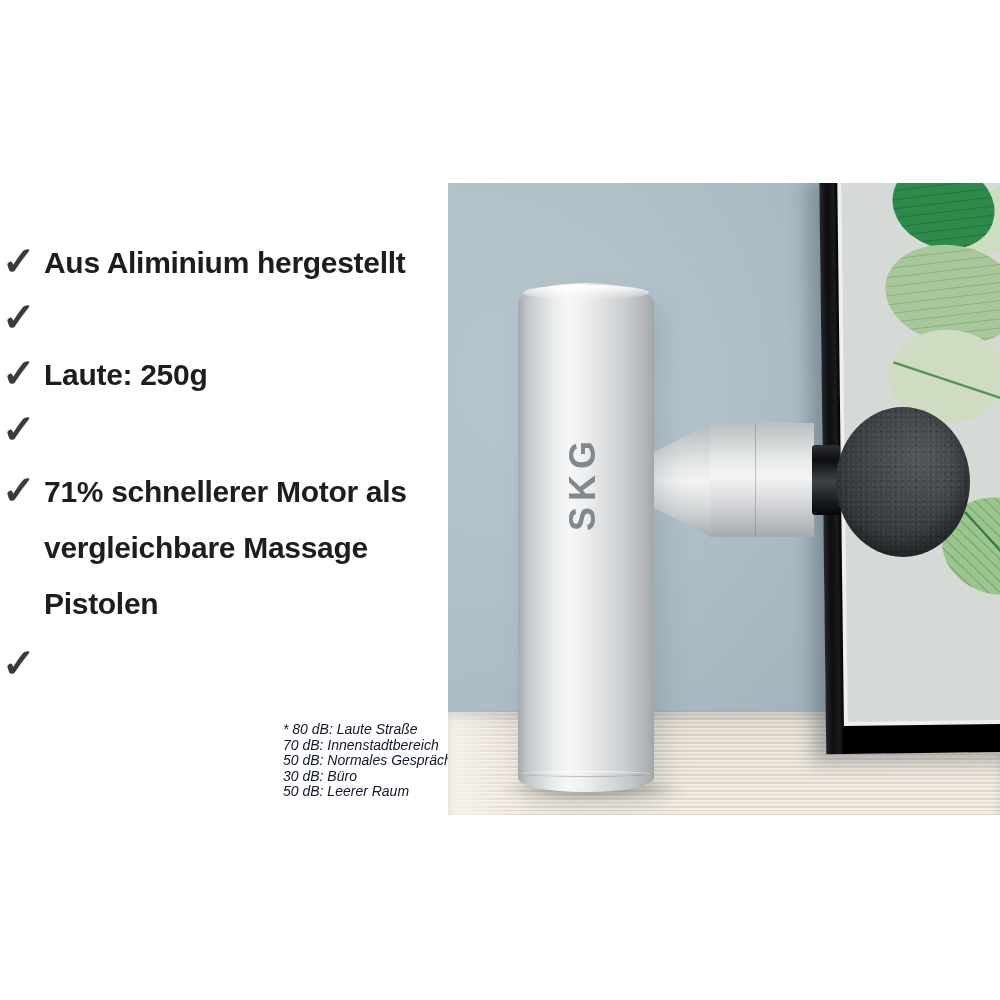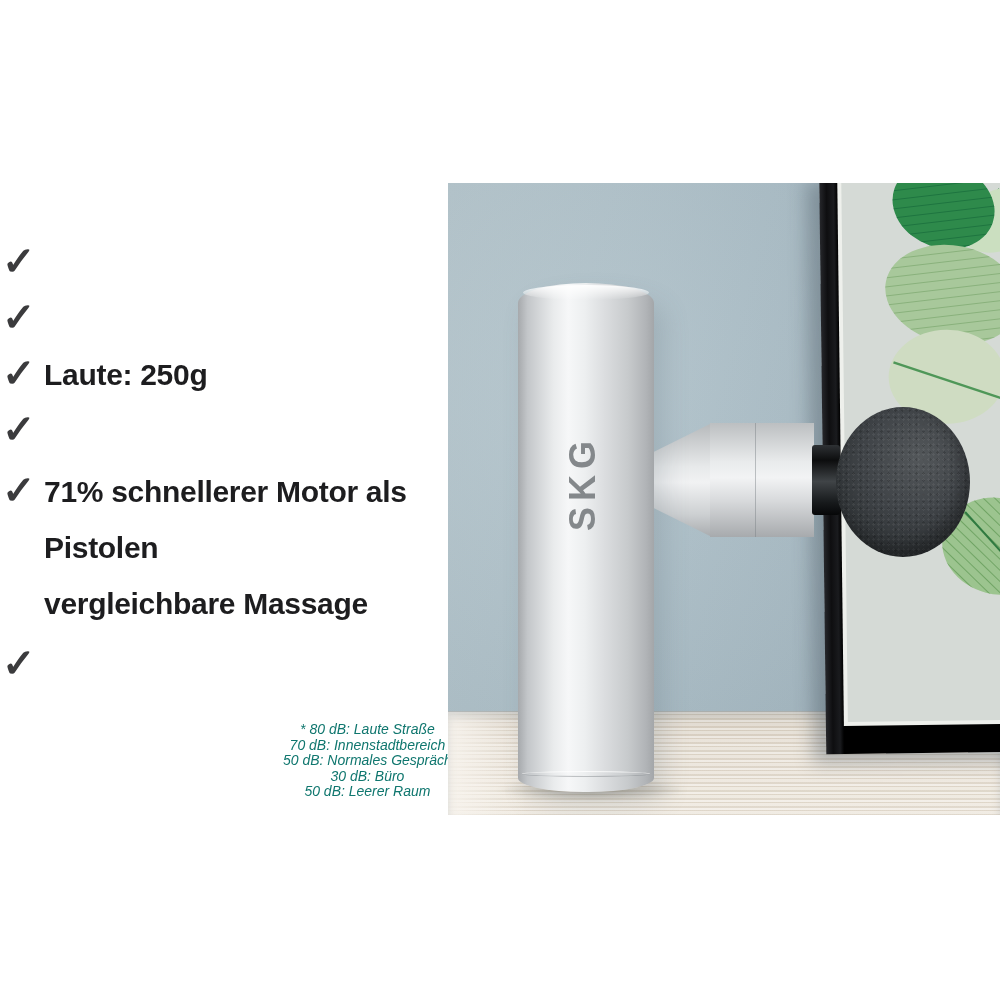--- a/index.html
+++ b/index.html
@@ -11,21 +11,21 @@
   .features { position:absolute; left:2px; top:235px; width:440px; }
   .feat { display:flex; align-items:flex-start; }
   .feat.gap { margin-top:5px; }
   .check { flex:0 0 42px; width:42px; font-size:40px; line-height:56px;
            color:#3b3b3d; font-weight:700; transform:translateY(-2px); }
   .flines { font-size:30px; font-weight:700; color:#1d1d1f; line-height:56px;
             letter-spacing:-0.3px; white-space:nowrap; }
 
   
   .footnote { position:absolute; left:283px; top:722px; font-size:14px; line-height:15.5px;
-              font-style:italic; color:#0f766e; white-space:nowrap;text-align:center; }
+              font-style:italic; color:#0f172a; white-space:nowrap; }
 
   
   .photo { position:absolute; left:448px; top:183px; width:552px; height:632px;
            overflow:hidden;
            background:linear-gradient(105deg,#b4c5cc 0%,#aabdc6 45%,#a0b3bd 100%); }
   .photo .vignette { position:absolute; inset:0;
            background:radial-gradient(ellipse at 30% 35%, rgba(255,255,255,.10), rgba(40,55,65,.08) 90%); }
 
   .table { position:absolute; left:0; top:528px; width:100%; height:104px;
            background:
@@ -83,39 +83,42 @@
               font-size:36px; font-weight:700; letter-spacing:6px; color:#84888b; }
 </style>
 </head>
 <body>
 
 <div class="canvas">
 
   <div class="features">
     <div class="feat">
       <span class="check">✓</span>
+      <div class="flines">
+        <div>Aus Aliminium hergestellt</div>
+      </div>
     </div>
     <div class="feat">
       <span class="check">✓</span>
     </div>
     <div class="feat">
       <span class="check">✓</span>
       <div class="flines">
         <div>Laute: 250g</div>
       </div>
     </div>
     <div class="feat">
       <span class="check">✓</span>
     </div>
     <div class="feat gap">
       <span class="check">✓</span>
       <div class="flines">
         <div>71% schnellerer Motor als</div>
+        <div>vergleichbare Massage</div>
         <div>Pistolen</div>
-        <div>vergleichbare Massage</div>
       </div>
     </div>
     <div class="feat gap">
       <span class="check">✓</span>
     </div>
   </div>
 
   <div class="footnote">
     <div>* 80 dB: Laute Straße</div>
     <div>70 dB: Innenstadtbereich</div>

